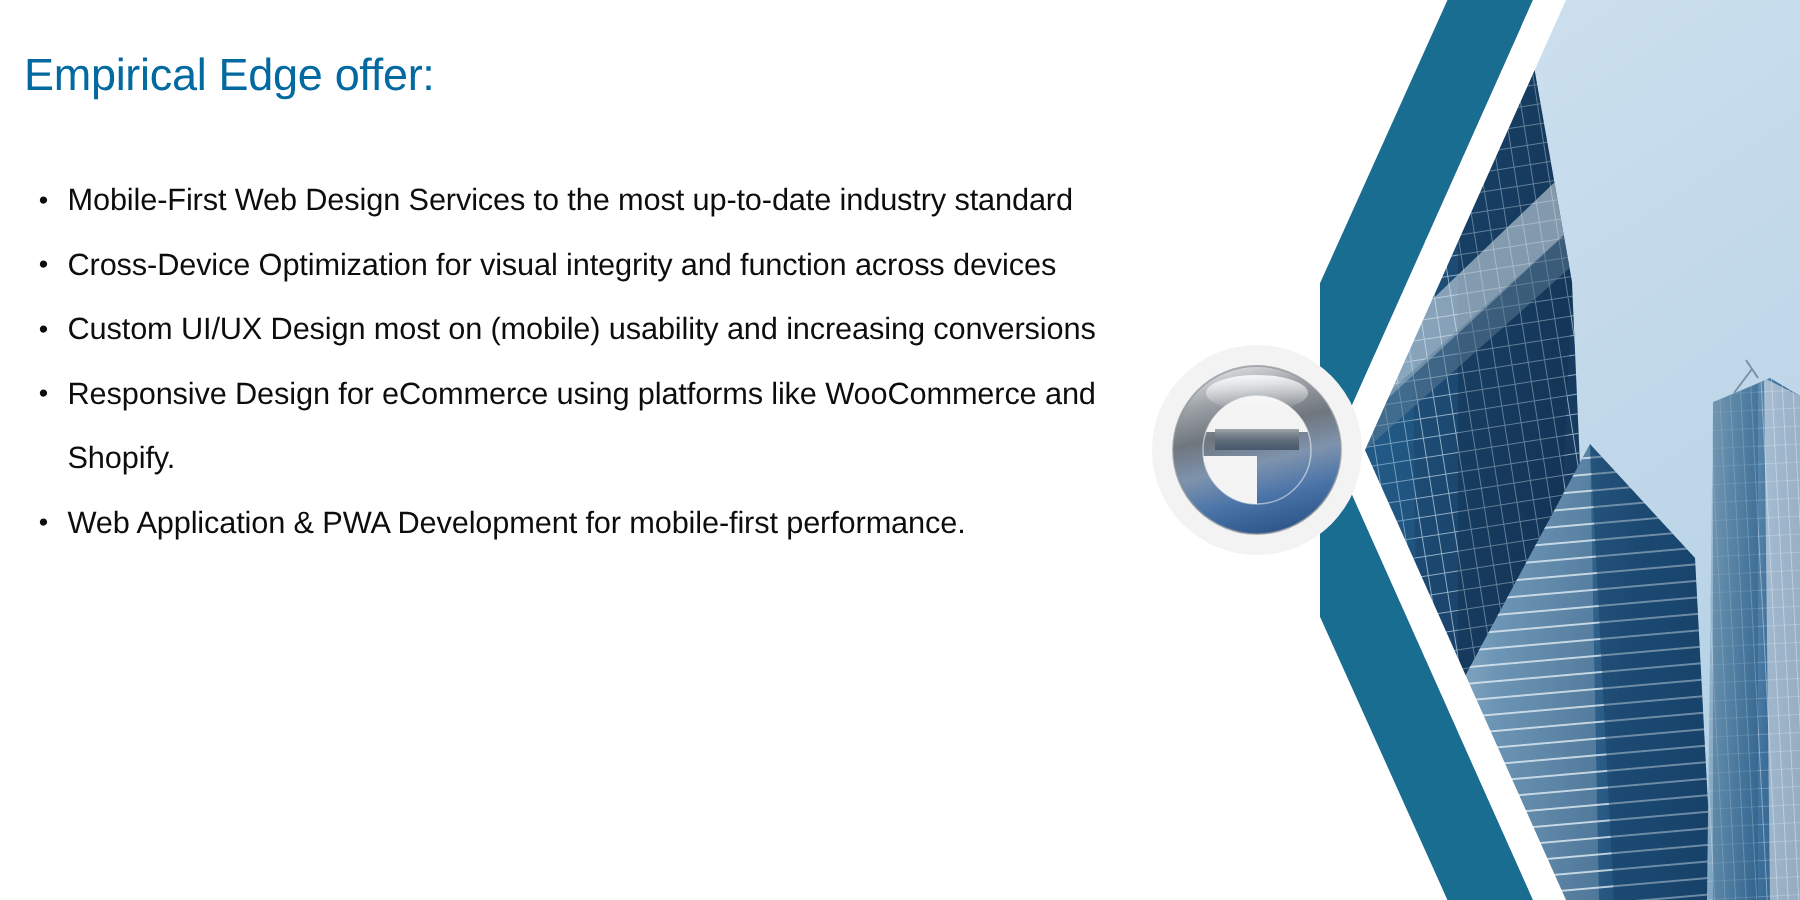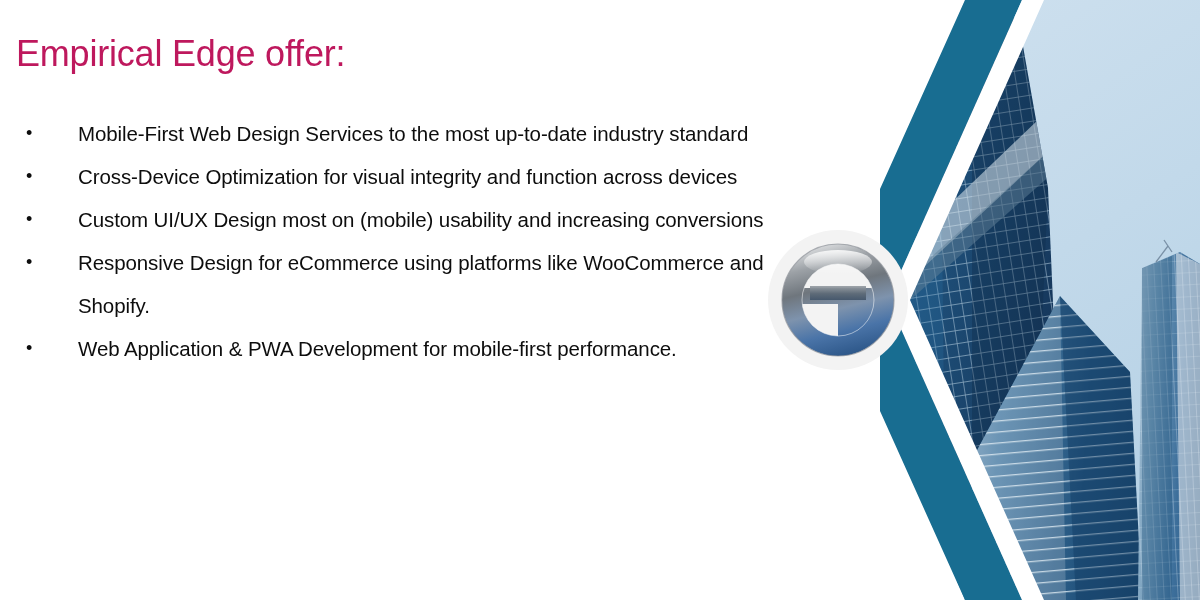--- a/index.html
+++ b/index.html
@@ -27,24 +27,24 @@
     width: 800px;
     height: 600px;
     padding: 0;
     box-sizing: border-box;
     z-index: 5;
   }
   .page-title {
     position: absolute;
     left: 16px;
     top: 34px;
-    font-size: 36px;
+    font-size: 30px;
     font-weight: 400;
     letter-spacing: -0.2px;
-    color: #be185d;
+    color: #0369a1;
     line-height: 1.1;
     margin: 0;
     white-space: nowrap;
   }
   .offer-list {
     position: absolute;
     left: 20px;
     top: 112px;
     width: 770px;
     margin: 0;
@@ -65,21 +65,20 @@
     left: 2px;
     top: 0;
     width: 14px;
     line-height: 43px;
     font-size: 18px;
     color: #0d0d0d;
     text-align: center;
   }
   .offer-item .txt {
     display: block;
-    margin-left: 33px;
   }
 
   
   .panel {
     position: absolute;
     right: 0;
     top: 0;
     width: 320px;
     height: 600px;
     overflow: hidden;

